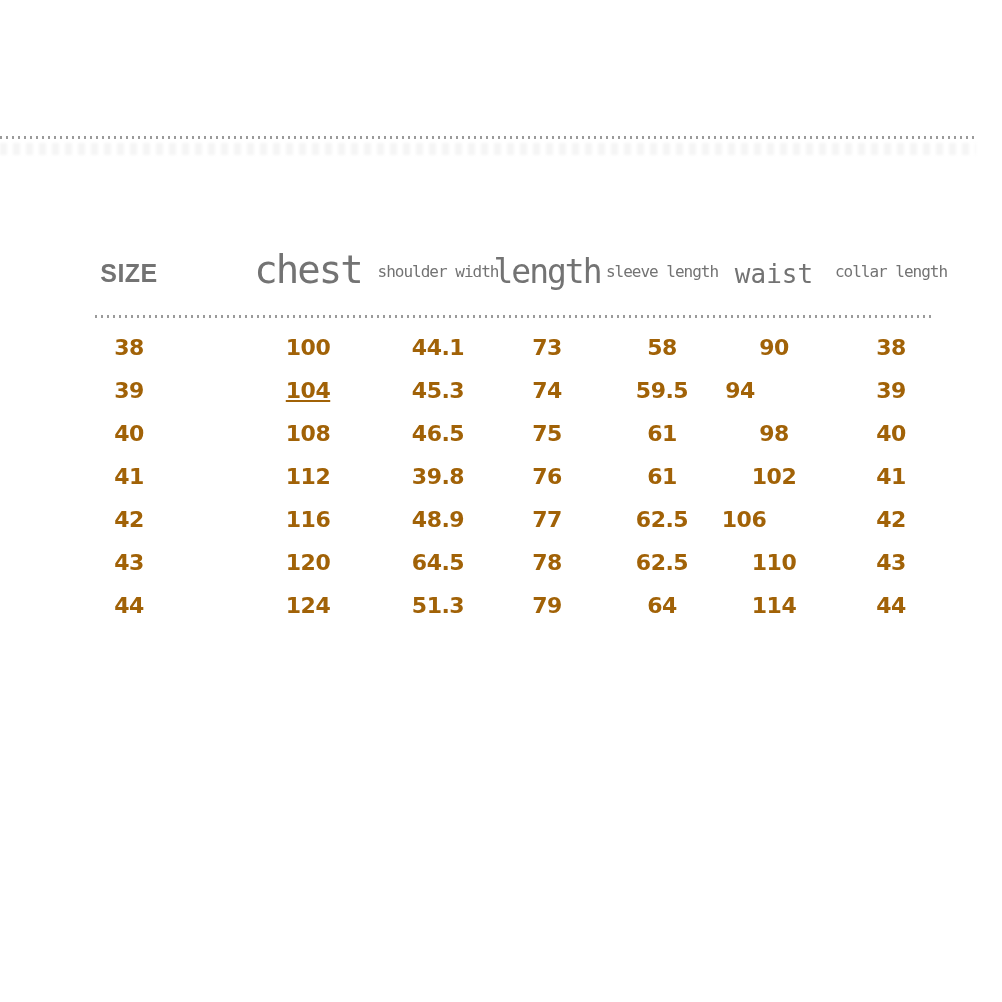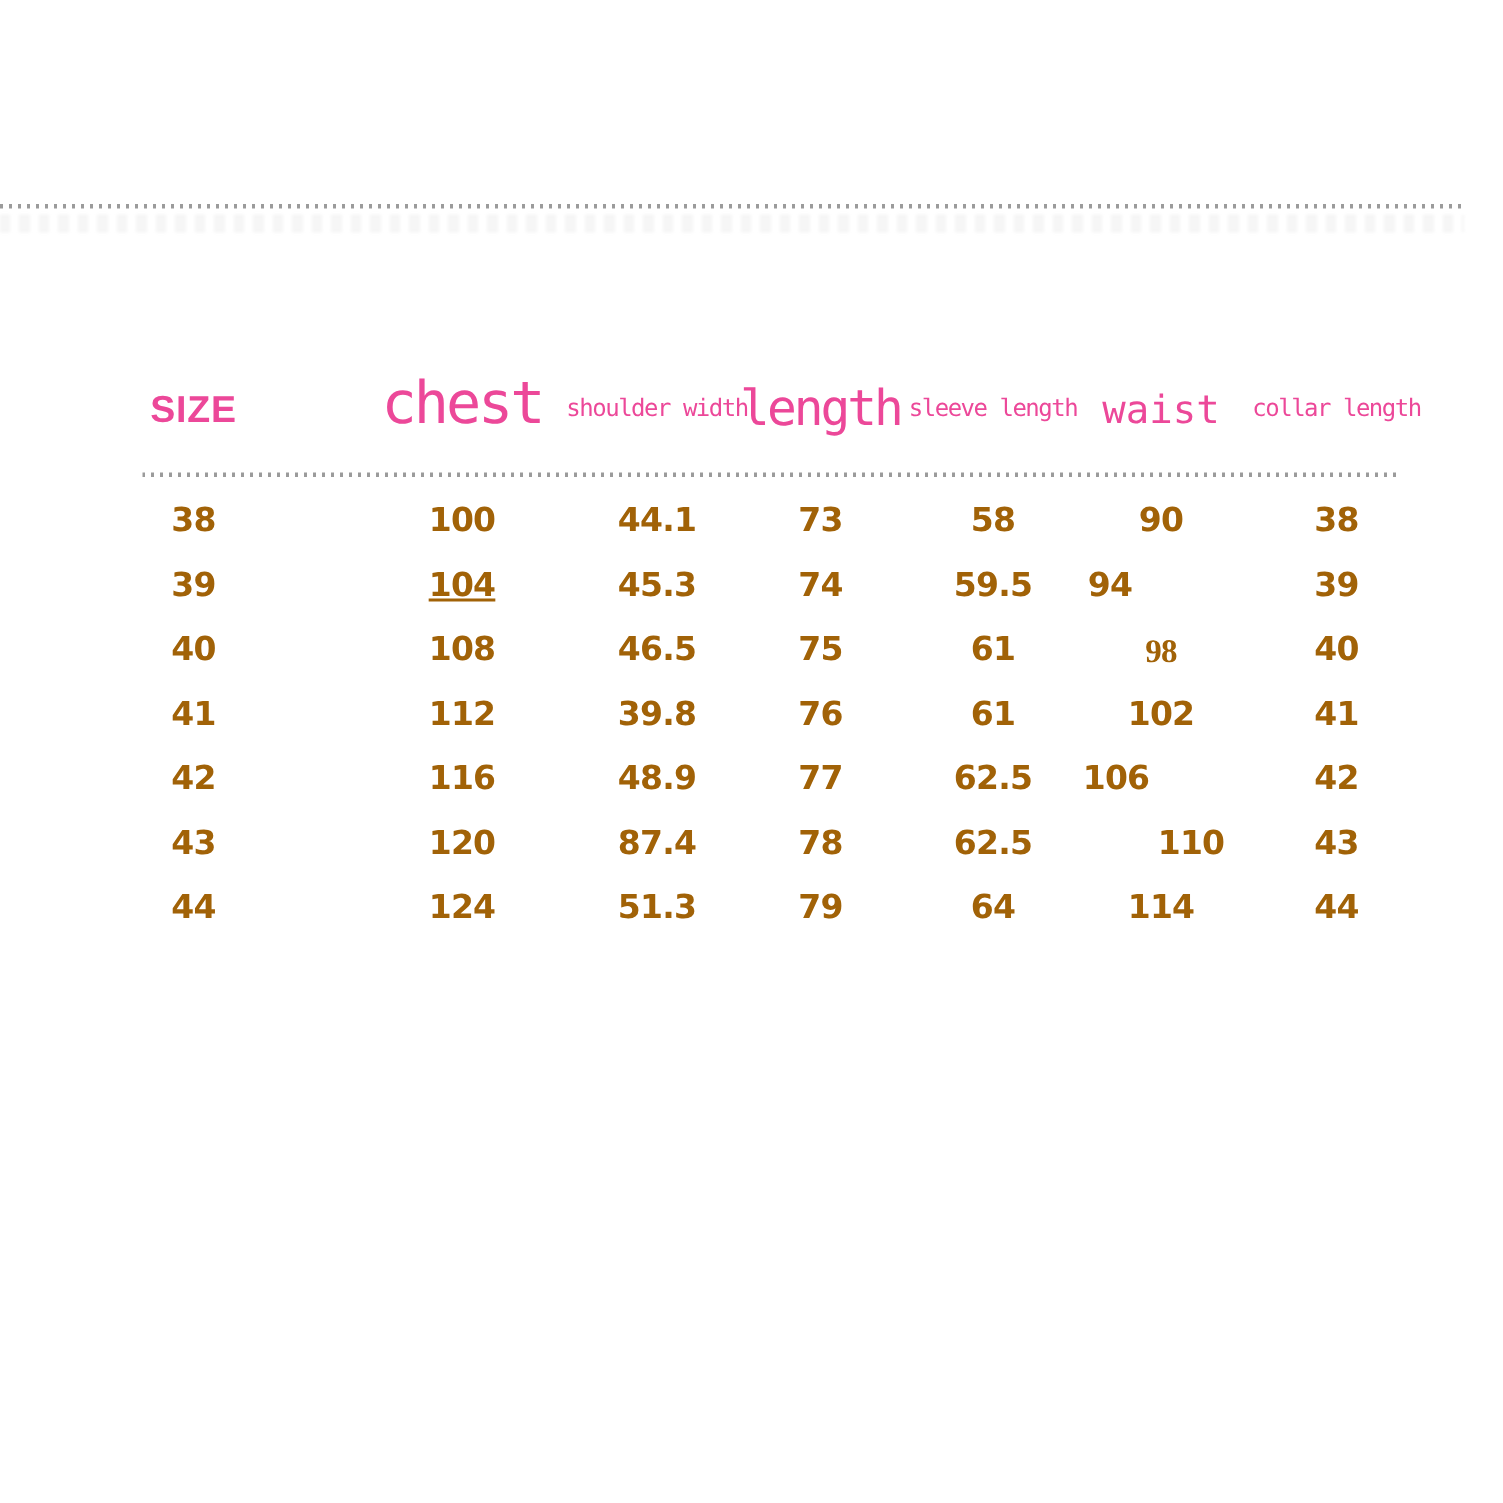--- a/index.html
+++ b/index.html
@@ -20,21 +20,21 @@
   .ghost-strip{
     position:absolute;left:0;top:143px;width:976px;height:12px;
     background-image:repeating-linear-gradient(to right,rgba(160,160,160,0.10) 0 7px,rgba(255,255,255,0) 7px 13px);
     filter:blur(1px);
   }
   .hdr{
     position:absolute;
     transform:translateX(-50%);
     white-space:nowrap;
     line-height:1;
-    color:#ec4899;
+    color:#737373;
   }
   .h-size{font-family:"Liberation Sans",sans-serif;font-weight:bold;font-size:25px;letter-spacing:0.5px;}
   .h-chest{font-family:"DejaVu Sans Mono",monospace;font-size:39px;letter-spacing:-2px;}
   .h-length{font-family:"DejaVu Sans Mono",monospace;font-size:33px;letter-spacing:-2px;}
   .h-waist{font-family:"DejaVu Sans Mono",monospace;font-size:26px;letter-spacing:0px;}
   .h-small{font-family:"DejaVu Sans Mono",monospace;font-size:16px;letter-spacing:-1px;}
   .tbody{position:absolute;left:0;top:326px;width:1002px;}
   .trow{position:relative;width:1002px;height:43px;}
   .tcell{
     position:absolute;top:0;
@@ -82,21 +82,21 @@
         <div class="tcell" style="left: 662px;">59.5</div>
         <div class="tcell" style="left: 740px;">94</div>
         <div class="tcell" style="left: 891px;">39</div>
       </div>
       <div class="trow">
         <div class="tcell" style="left: 129px;">40</div>
         <div class="tcell" style="left: 308px;">108</div>
         <div class="tcell" style="left: 438px;">46.5</div>
         <div class="tcell" style="left: 547px;">75</div>
         <div class="tcell" style="left: 662px;">61</div>
-        <div class="tcell" style="left: 774px; font-family: Liberation Serif, serif;">98</div>
+        <div class="tcell" style="left: 774px;">98</div>
         <div class="tcell" style="left: 891px;">40</div>
       </div>
       <div class="trow">
         <div class="tcell" style="left: 129px;">41</div>
         <div class="tcell" style="left: 308px;">112</div>
         <div class="tcell" style="left: 438px;">39.8</div>
         <div class="tcell" style="left: 547px;">76</div>
         <div class="tcell" style="left: 662px;">61</div>
         <div class="tcell" style="left: 774px;">102</div>
         <div class="tcell" style="left: 891px;">41</div>
@@ -106,24 +106,24 @@
         <div class="tcell" style="left: 308px;">116</div>
         <div class="tcell" style="left: 438px;">48.9</div>
         <div class="tcell" style="left: 547px;">77</div>
         <div class="tcell" style="left: 662px;">62.5</div>
         <div class="tcell" style="left: 744px;">106</div>
         <div class="tcell" style="left: 891px;">42</div>
       </div>
       <div class="trow">
         <div class="tcell" style="left: 129px;">43</div>
         <div class="tcell" style="left: 308px;">120</div>
-        <div class="tcell" style="left: 438px;">87.4</div>
+        <div class="tcell" style="left: 438px;">64.5</div>
         <div class="tcell" style="left: 547px;">78</div>
         <div class="tcell" style="left: 662px;">62.5</div>
-        <div class="tcell" style="left: 774px; margin-left: 20px;">110</div>
+        <div class="tcell" style="left: 774px;">110</div>
         <div class="tcell" style="left: 891px;">43</div>
       </div>
       <div class="trow">
         <div class="tcell" style="left: 129px;">44</div>
         <div class="tcell" style="left: 308px;">124</div>
         <div class="tcell" style="left: 438px;">51.3</div>
         <div class="tcell" style="left: 547px;">79</div>
         <div class="tcell" style="left: 662px;">64</div>
         <div class="tcell" style="left: 774px;">114</div>
         <div class="tcell" style="left: 891px;">44</div>

